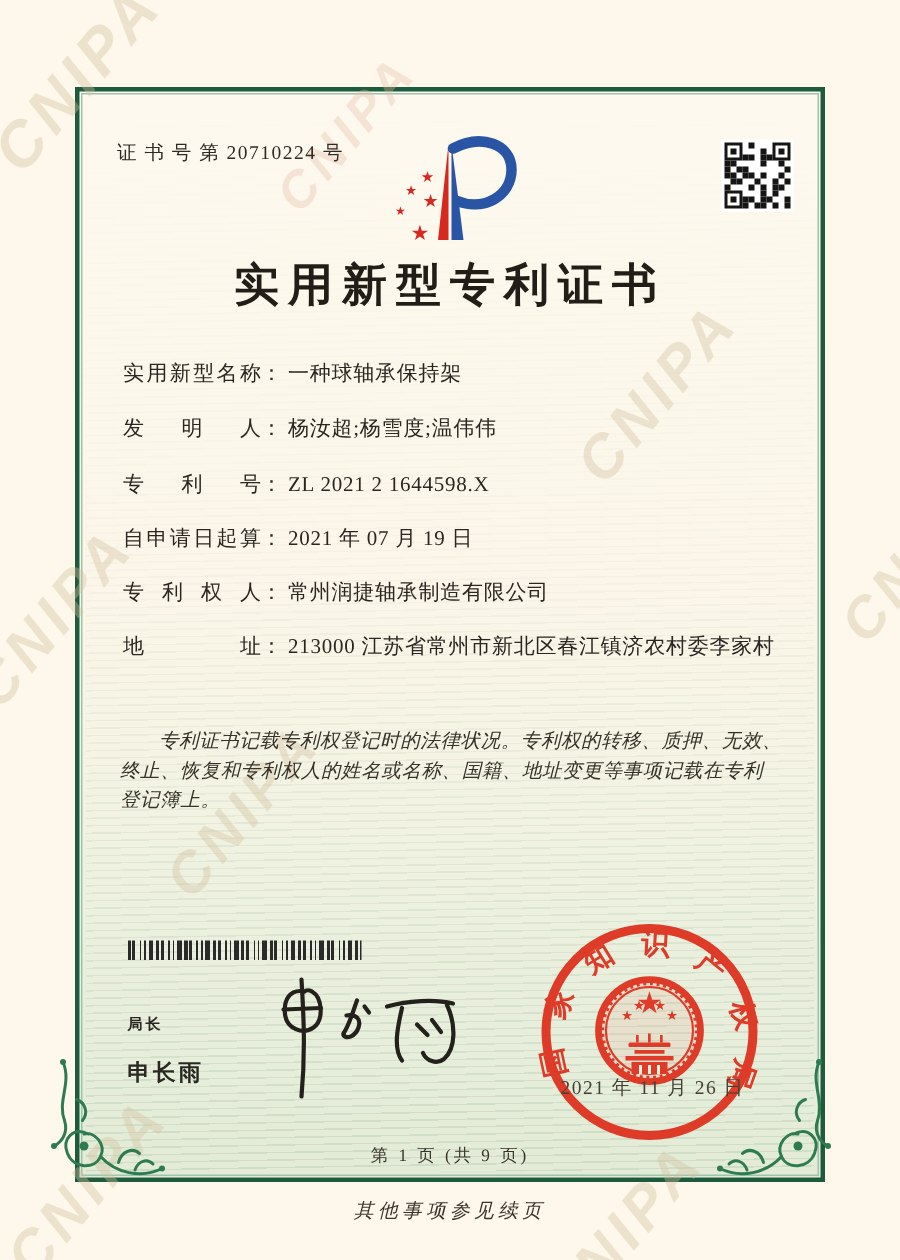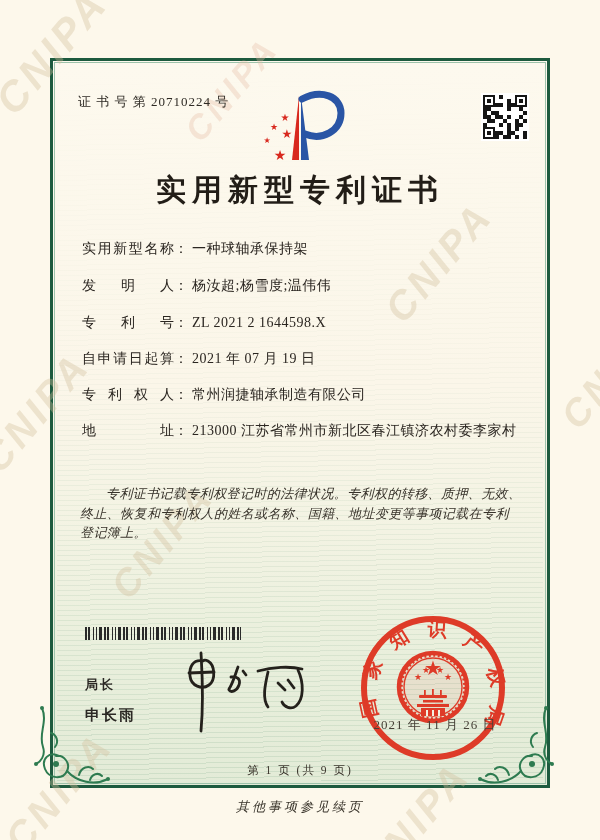--- a/index.html
+++ b/index.html
@@ -63,21 +63,21 @@
   .paras p{margin:0;text-indent:2em;}
   .barcode{
     position:absolute;left:85px;top:627px;width:156px;height:13px;
     background:repeating-linear-gradient(90deg,
       #2a2a2a 0 2px,transparent 2px 3px,
       #2a2a2a 3px 5px,transparent 5px 8px,
       #2a2a2a 8px 9px,transparent 9px 11px,
       #2a2a2a 11px 12px,transparent 12px 14px,
       #2a2a2a 14px 17px,transparent 17px 19px);
   }
-  .signer-title{position:absolute;left:85px;top:676px;font-size:13px;font-weight:600;color:#2b2824;letter-spacing:2px;}
+  .signer-title{position:absolute;left:85px;top:676px;font-size:10px;font-weight:600;color:#2b2824;letter-spacing:2px;}
   .signer-name{position:absolute;left:85px;top:706px;font-size:15px;font-weight:600;color:#2b2824;letter-spacing:2px;}
   .signature{position:absolute;left:178px;top:643px;}
   .seal{position:absolute;left:358px;top:613px;opacity:0.93;}
   .pageinfo{
     position:absolute;left:50px;top:763px;width:500px;text-align:center;
     font-size:11.5px;color:#3a352c;letter-spacing:2px;
   }
   .contnote{
     position:absolute;left:0;top:798px;width:600px;text-align:center;
     font-size:13px;font-style:italic;color:#3a352c;letter-spacing:3px;

